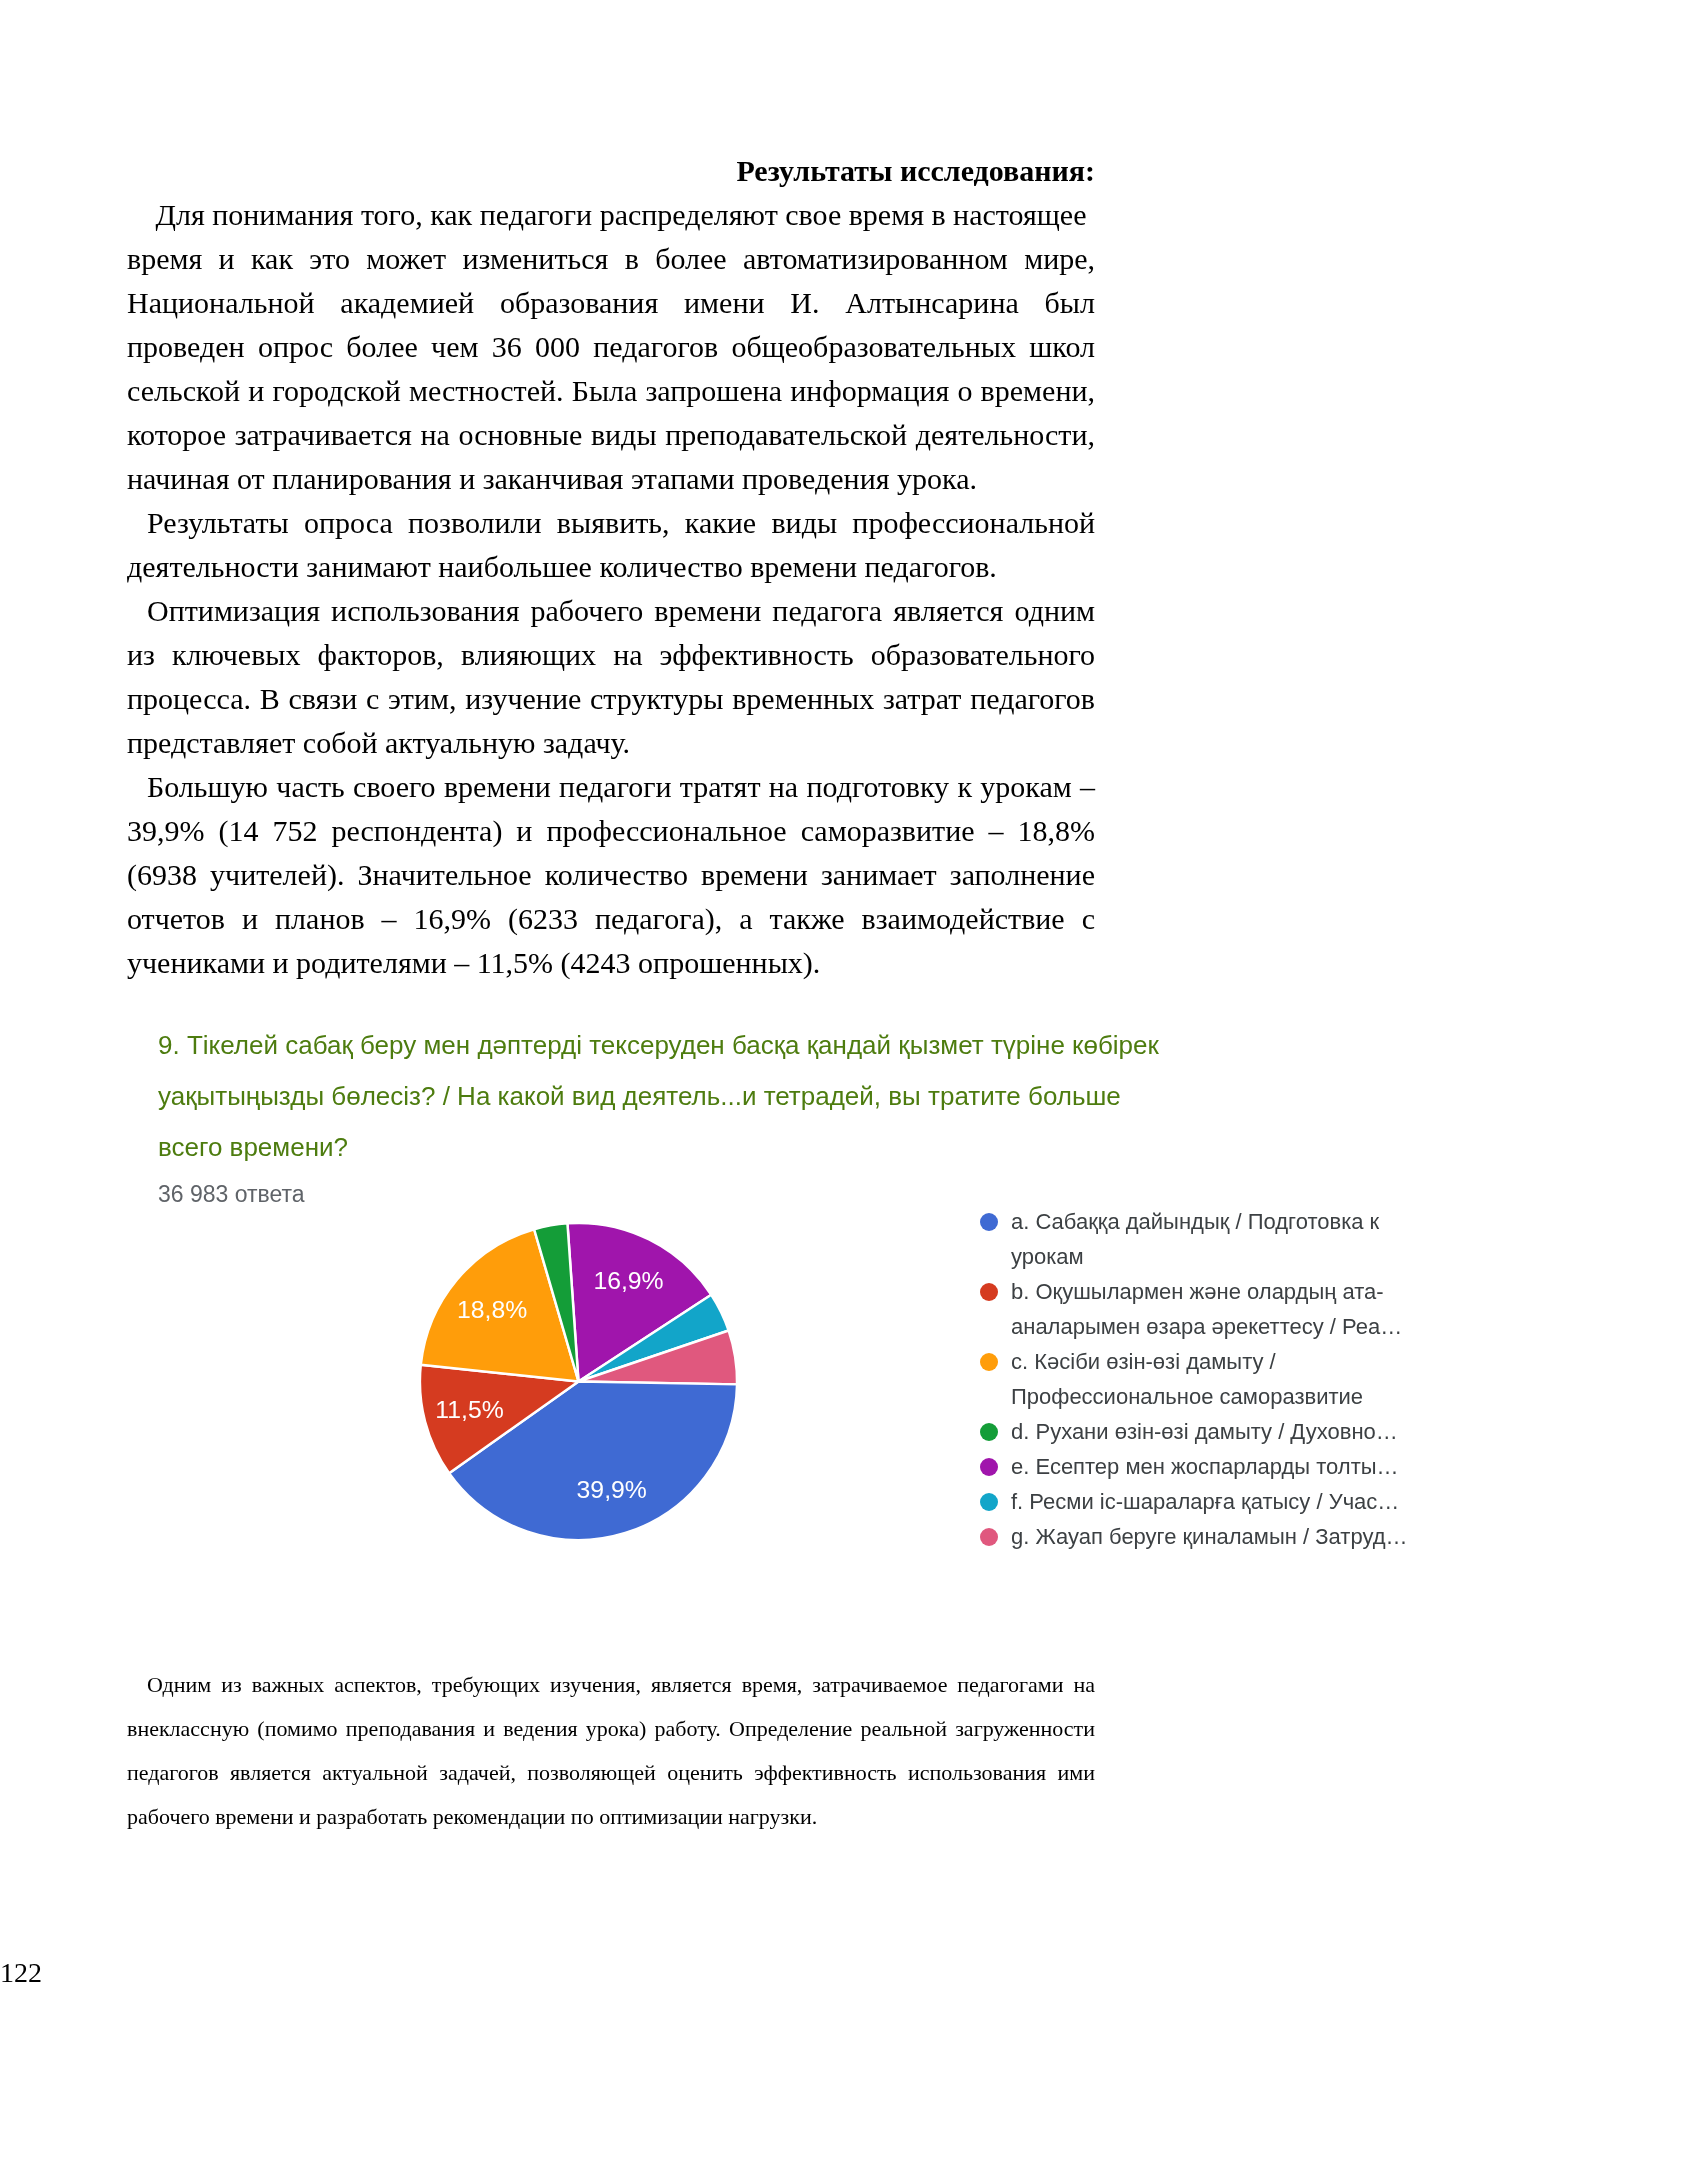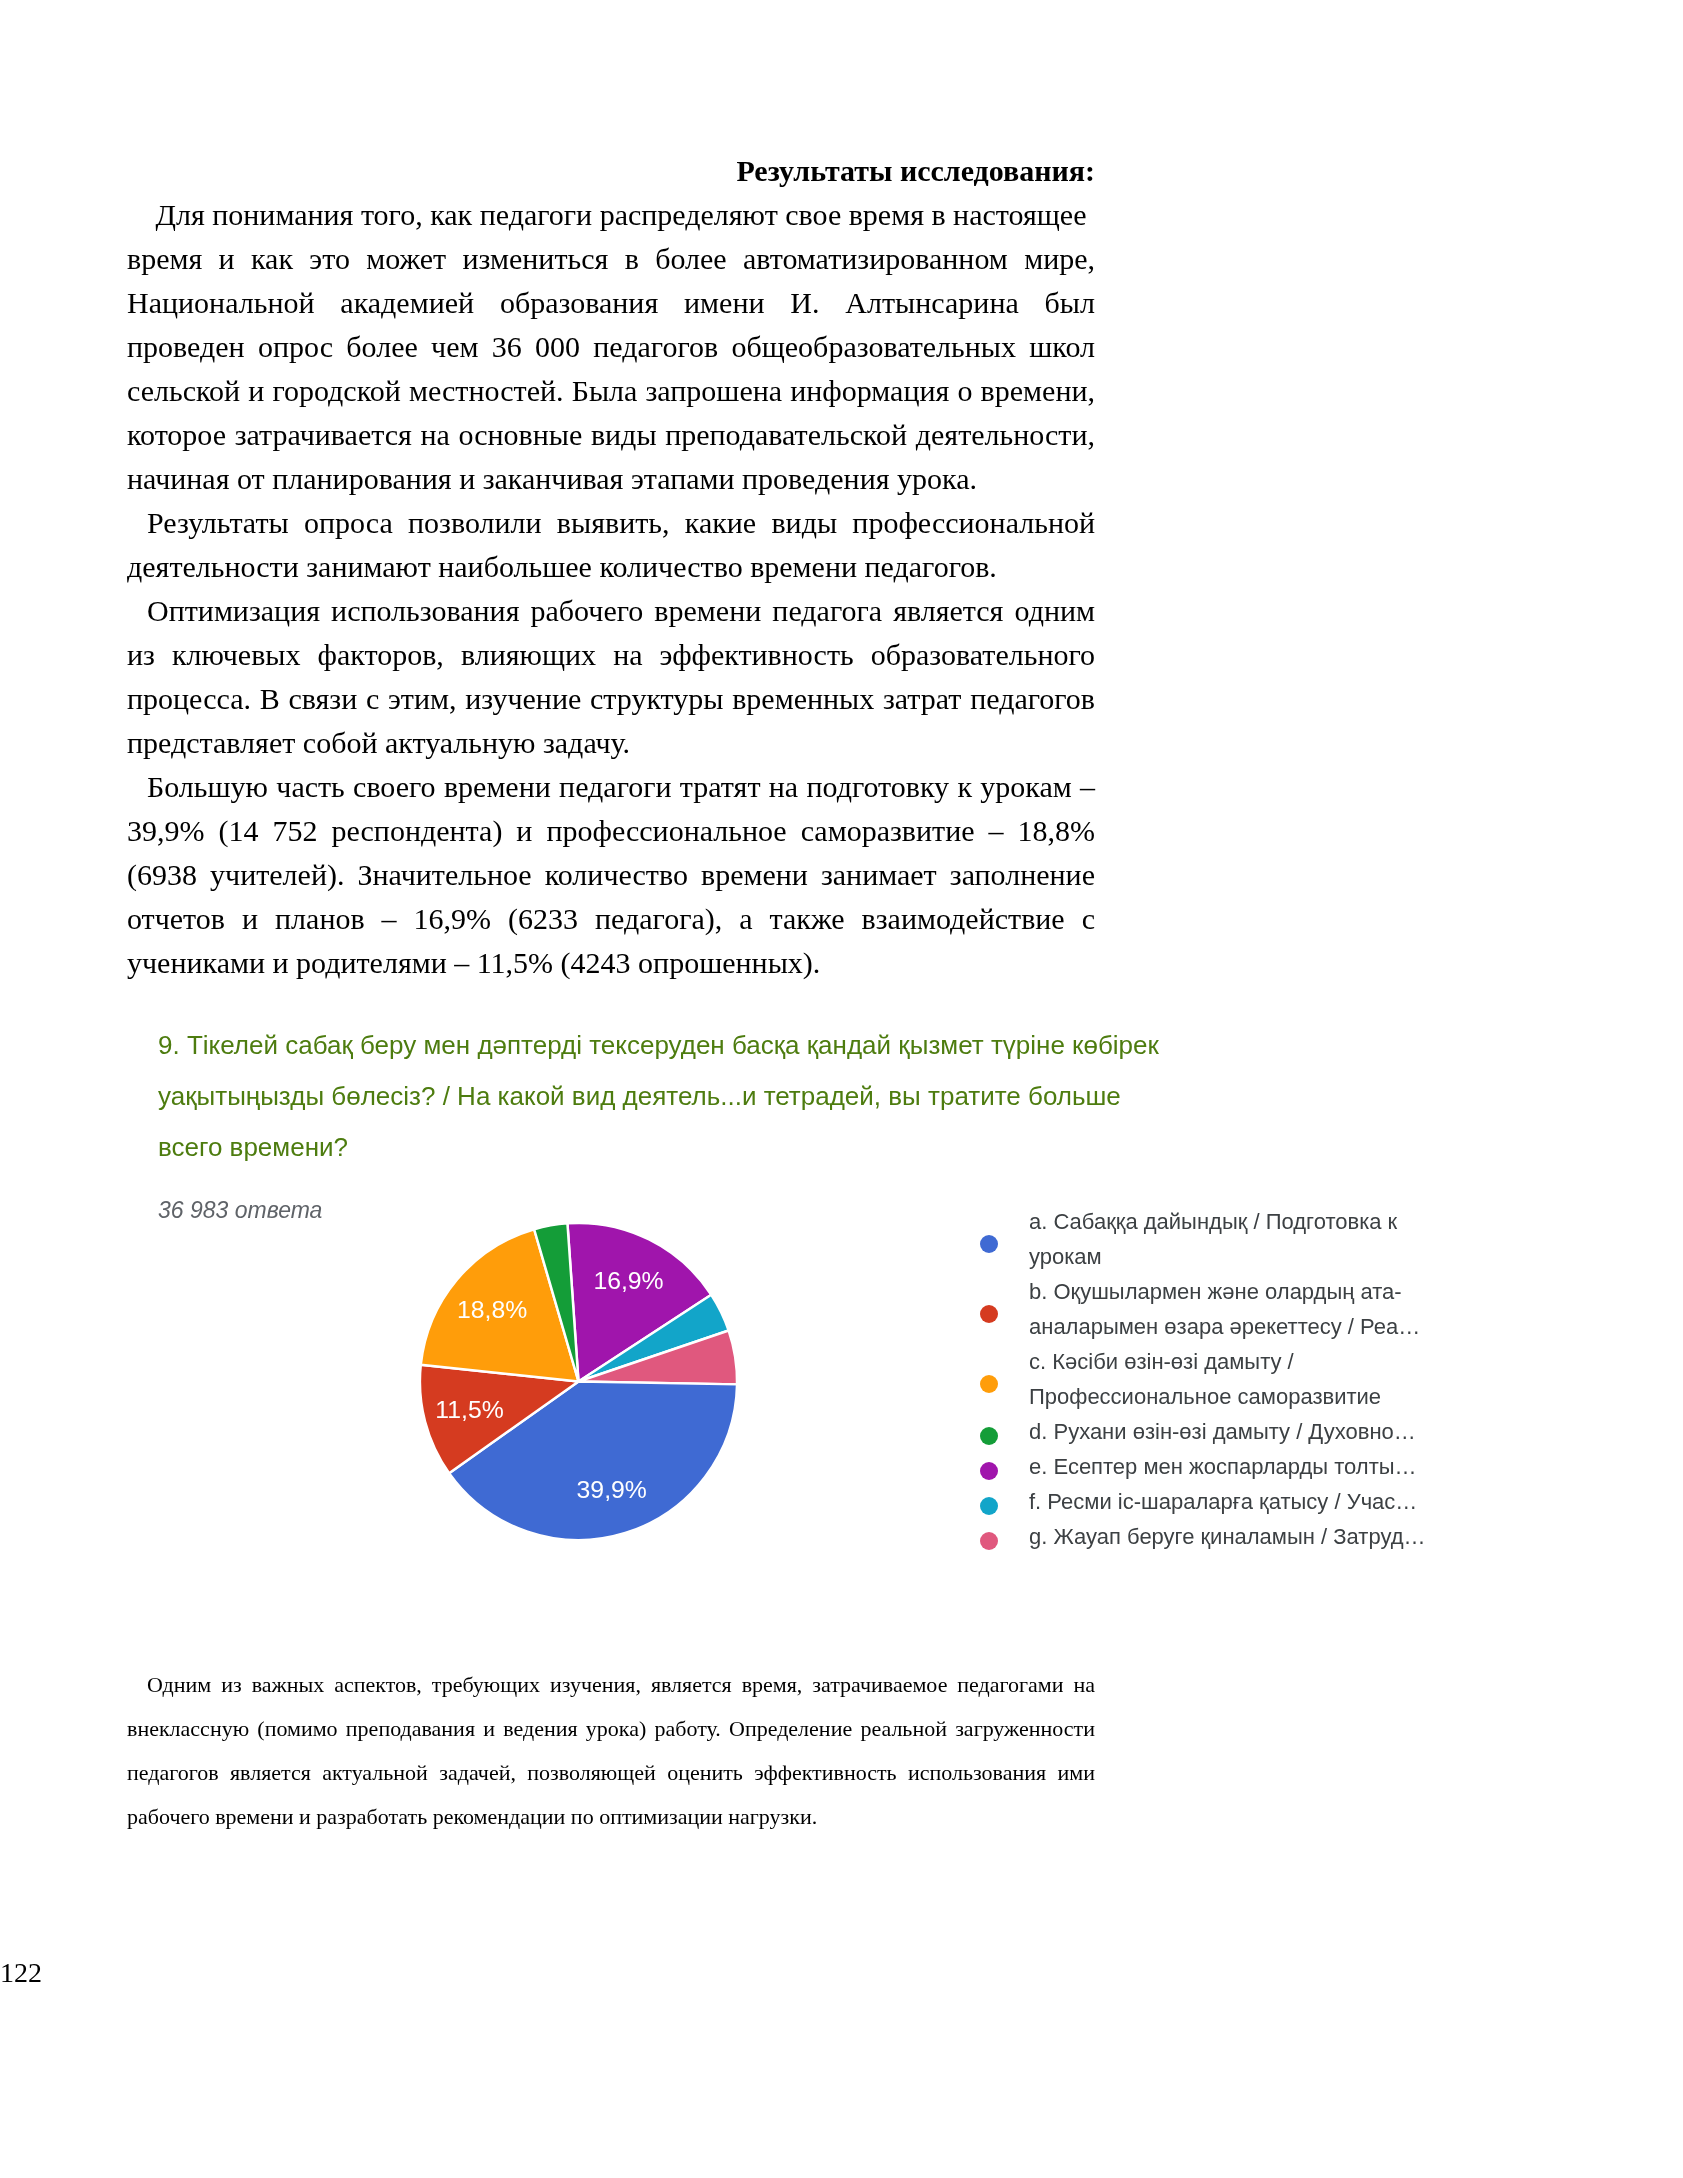--- a/index.html
+++ b/index.html
@@ -32,33 +32,33 @@
   }
   
   .chart{
     position:absolute;left:158px;top:1020px;width:1307px;height:574px;
     font-family:"Liberation Sans", sans-serif;
   }
   .chart-title{
     width:1020px;font-size:26px;line-height:51px;color:#4d7c0f;
   }
   .chart-subtitle{
-    margin-top:22px;font-size:23px;line-height:30px;color:#5f6368;font-style:italic;
+    margin-top:6px;font-size:23px;line-height:30px;color:#5f6368;
   }
   .pie{
     position:absolute;left:252px;top:193px;width:337px;height:337px;
   }
   .pie-label{
     font-family:"Liberation Sans", sans-serif;
     font-size:25px;fill:#ffffff;
   }
   .legend{
     position:absolute;left:822px;top:184px;width:446px;
   }
-  .legend-item{display:flex;align-items:center;gap:18px;}
+  .legend-item{display:flex;align-items:flex-start;}
   .legend-dot{
     width:18px;height:18px;border-radius:50%;
     margin:9px 13px 0 0;flex:none;
   }
   .legend-label{
     font-size:22px;line-height:35px;color:#3c4043;width:416px;
   }
 </style>
 </head>
 <body>

